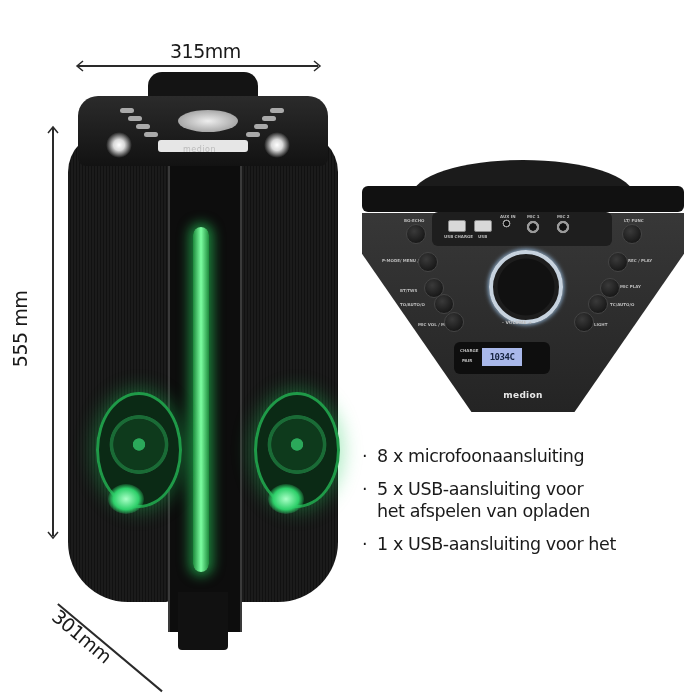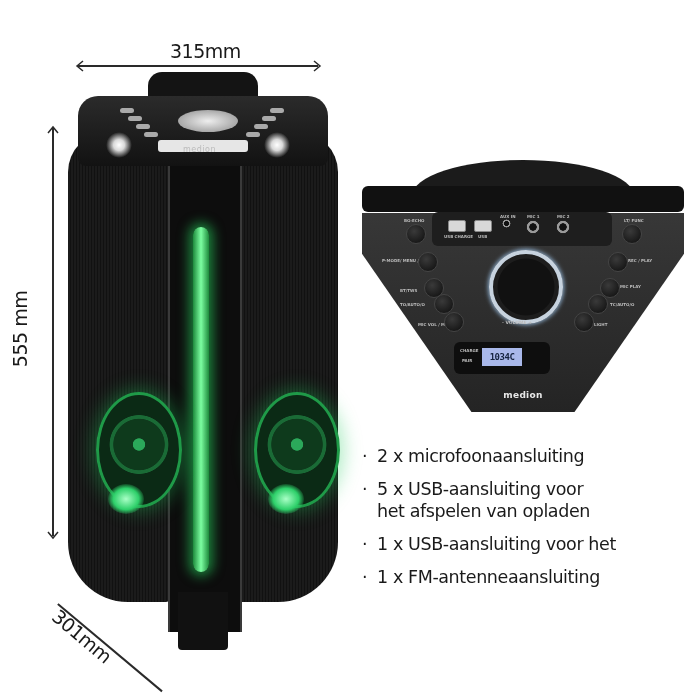--- a/index.html
+++ b/index.html
@@ -146,25 +146,22 @@
   <div class="lcd-frame">
     <div class="panel-lbl" style="left:6px;top:6px">CHARGE</div>
     <div class="panel-lbl" style="left:8px;top:16px">PAIR</div>
   </div>
   <div class="lcd">1034C</div>
   <div class="panel-brand">medion</div>
 </div>
 
 <ul class="specs">
   <li class="spec">
-    <span class="bullet">·</span><span>2 x microfoonaansluiting</span>
+    <span class="bullet">·</span><span>8 x microfoonaansluiting</span>
   </li>
   <li class="spec">
     <span class="bullet">·</span><span>5 x USB-aansluiting voor</span>
     <span class="line2">het afspelen van opladen</span>
   </li>
   <li class="spec">
     <span class="bullet">·</span><span>1 x USB-aansluiting voor het</span>
   </li>
-  <li class="spec">
-    <span class="bullet">·</span><span>1 x FM-antenneaansluiting</span>
-  </li>
 </ul>
 
 </body></html>

